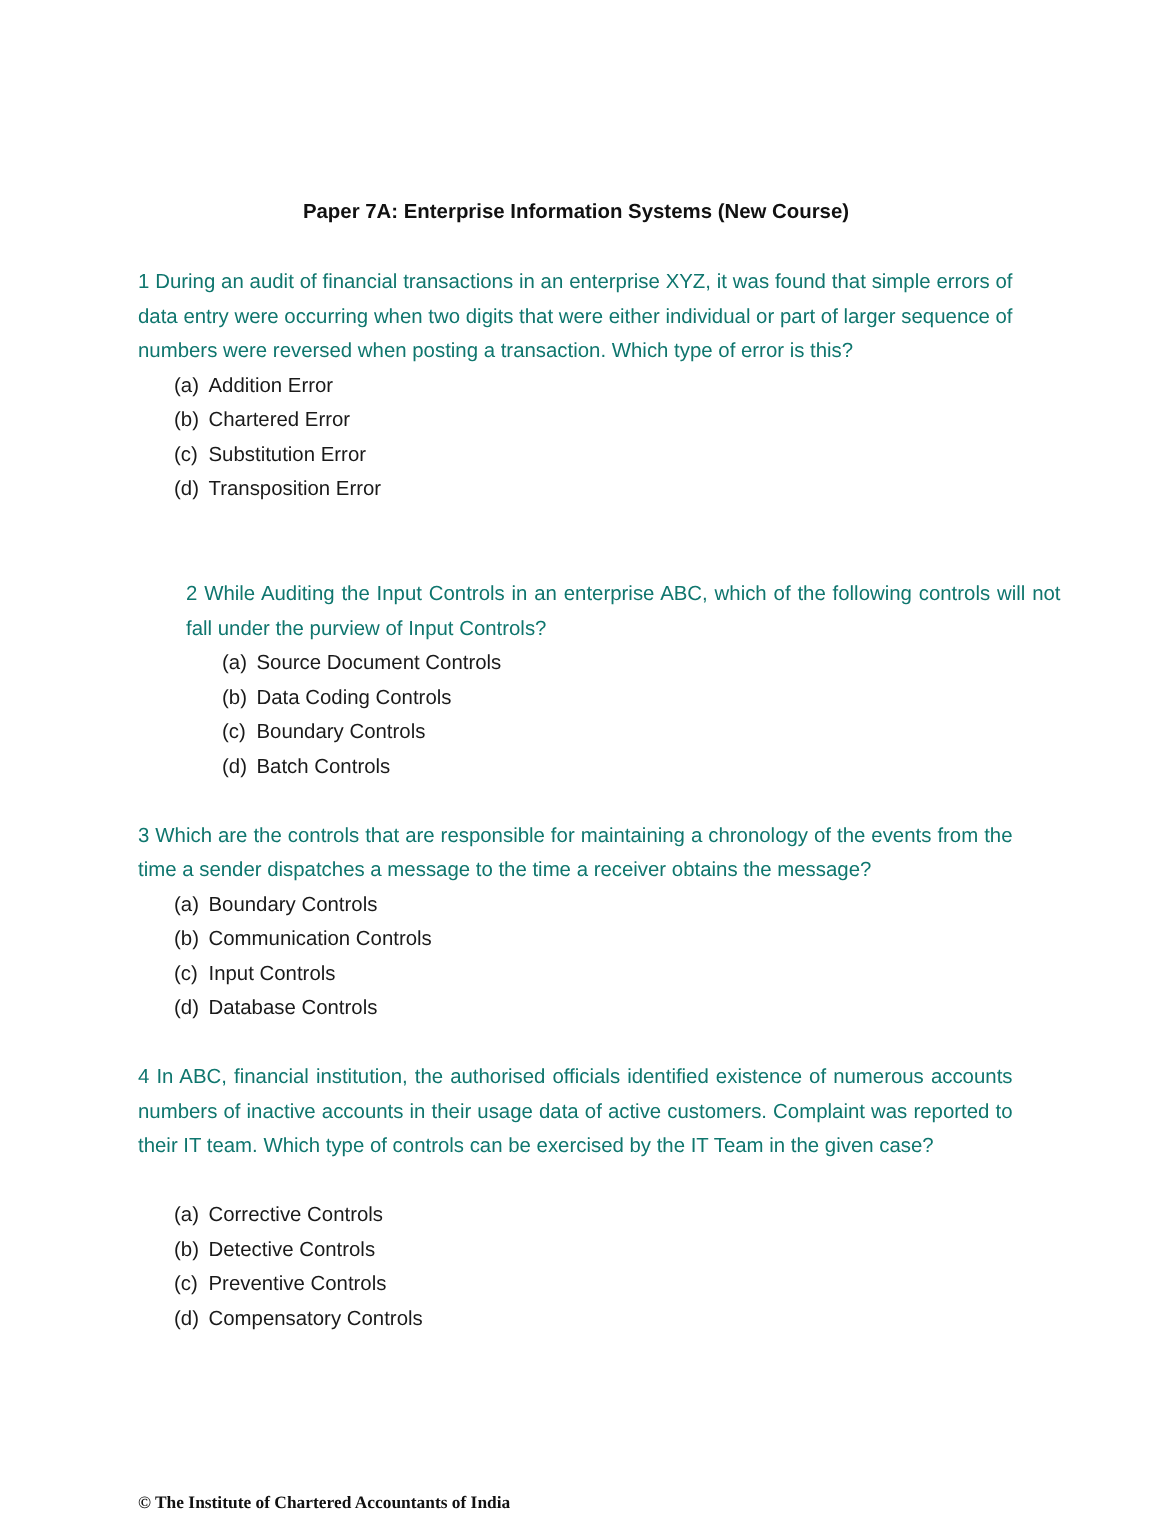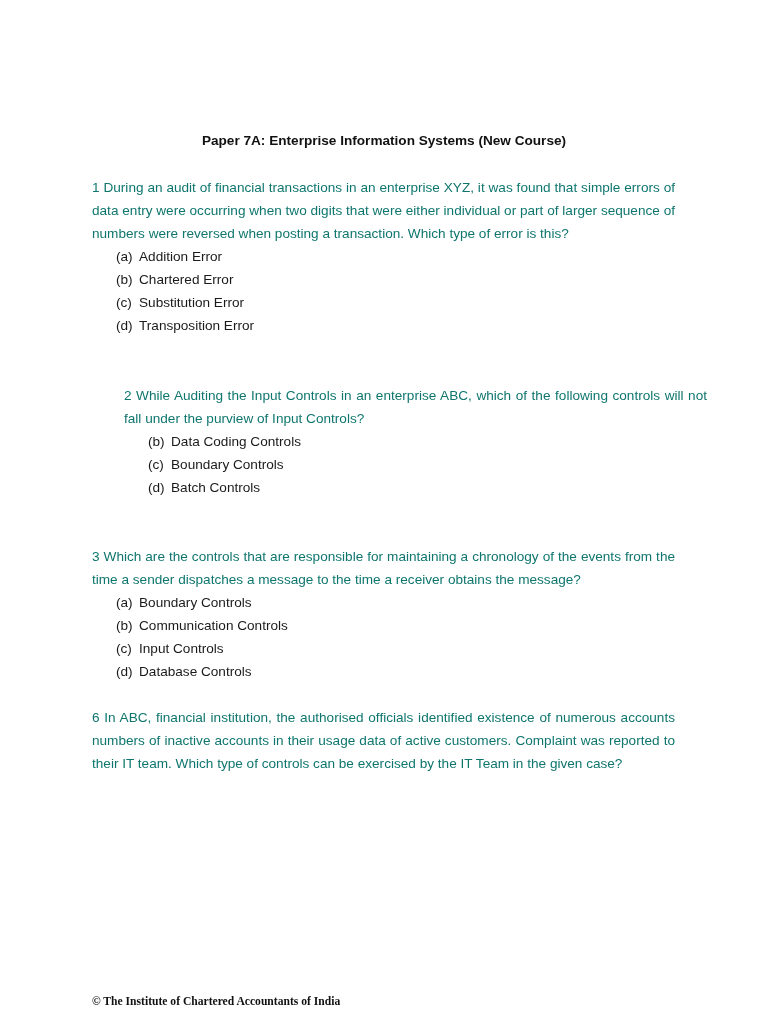--- a/index.html
+++ b/index.html
@@ -90,36 +90,43 @@
       <li class="option"><span class="letter">(a)</span><span>Addition Error</span></li>
       <li class="option"><span class="letter">(b)</span><span>Chartered Error</span></li>
       <li class="option"><span class="letter">(c)</span><span>Substitution Error</span></li>
       <li class="option"><span class="letter">(d)</span><span>Transposition Error</span></li>
     </ul>
   </div>
 
   <div class="question" style="top:384px;margin-left:32px;">
     <p class="q-text">2 While Auditing the Input Controls in an enterprise ABC, which of the following controls will not fall under the purview of Input Controls?</p>
     <ul class="options">
+      <li class="option"><span class="letter">(a)</span><span>Source Document Controls</span></li>
       <li class="option"><span class="letter">(b)</span><span>Data Coding Controls</span></li>
       <li class="option"><span class="letter">(c)</span><span>Boundary Controls</span></li>
       <li class="option"><span class="letter">(d)</span><span>Batch Controls</span></li>
     </ul>
   </div>
 
   <div class="question" style="top:545px;">
     <p class="q-text">3  Which are the controls that are responsible for maintaining a chronology of the events from the time a sender dispatches a message to the time a receiver obtains the message?</p>
     <ul class="options">
       <li class="option"><span class="letter">(a)</span><span>Boundary Controls</span></li>
       <li class="option"><span class="letter">(b)</span><span>Communication Controls</span></li>
       <li class="option"><span class="letter">(c)</span><span>Input Controls</span></li>
       <li class="option"><span class="letter">(d)</span><span>Database Controls</span></li>
     </ul>
   </div>
 
   <div class="question" style="top:706px;">
-    <p class="q-text">6 In ABC, financial institution, the authorised officials identified existence of numerous accounts numbers of inactive accounts in their usage data of active customers. Complaint was reported to their IT team. Which type of controls can be exercised by the IT Team in the given case?</p>
+    <p class="q-text">4 In ABC, financial institution, the authorised officials identified existence of numerous accounts numbers of inactive accounts in their usage data of active customers. Complaint was reported to their IT team. Which type of controls can be exercised by the IT Team in the given case?</p>
     <div class="spacer"></div>
+    <ul class="options">
+      <li class="option"><span class="letter">(a)</span><span>Corrective Controls</span></li>
+      <li class="option"><span class="letter">(b)</span><span>Detective Controls</span></li>
+      <li class="option"><span class="letter">(c)</span><span>Preventive Controls</span></li>
+      <li class="option"><span class="letter">(d)</span><span>Compensatory Controls</span></li>
+    </ul>
   </div>
 
   <div class="footer">© The Institute of Chartered Accountants of India</div>
 
 </div>
 
 </body></html>

